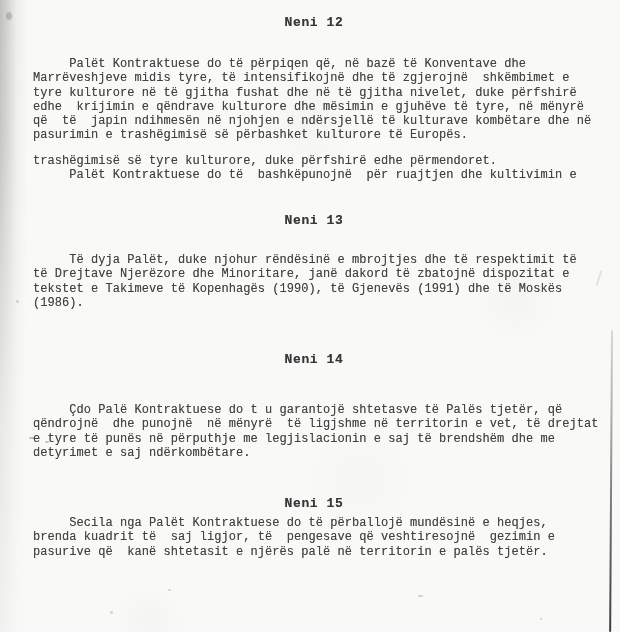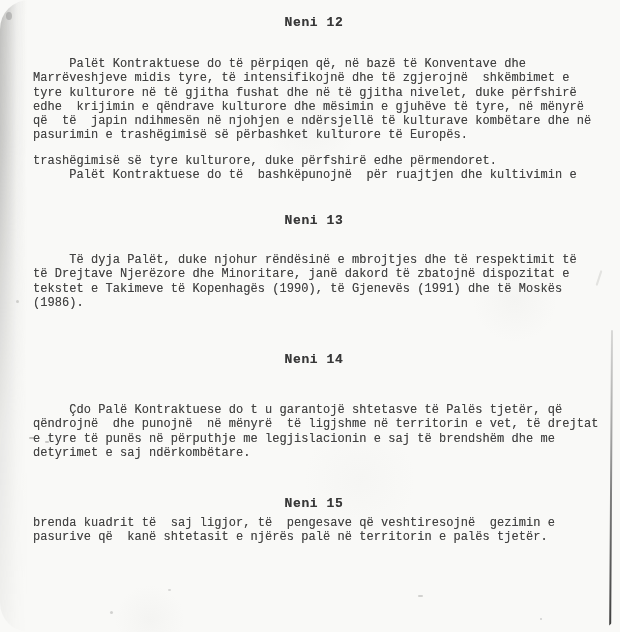--- a/index.html
+++ b/index.html
@@ -13,21 +13,20 @@
     height: 632px;
     overflow: hidden;
     background-color: #f9f9f7;
     background-image:
       radial-gradient(circle 70px at 310px 120px, rgba(195,195,193,0.10), rgba(195,195,193,0) 70%),
       radial-gradient(circle 60px at 515px 300px, rgba(195,195,193,0.09), rgba(195,195,193,0) 70%),
       radial-gradient(circle 80px at 360px 480px, rgba(200,200,198,0.07), rgba(200,200,198,0) 70%),
       radial-gradient(circle 50px at 150px 620px, rgba(200,200,198,0.10), rgba(200,200,198,0) 70%);
     font-family: "Liberation Mono", "DejaVu Sans Mono", monospace;
     color: #424242;
-    border-radius: 29px;
   }
   
   .edge-band {
     position: absolute;
     left: 0; top: 0;
     width: 27px; height: 100%;
     background: linear-gradient(to right,
       rgba(140,140,138,0.55) 0%,
       rgba(160,160,158,0.42) 30%,
       rgba(195,195,193,0.22) 62%,
@@ -134,17 +133,18 @@
   <h2 class="heading" style="top:352px">Neni 14</h2>
   <div class="para" style="top:403px">
       <div class="line">     Çdo Palë Kontraktuese do t u garantojë shtetasve të Palës tjetër, që</div>
       <div class="line">qëndrojnë  dhe punojnë  në mënyrë  të ligjshme në territorin e vet, të drejtat</div>
       <div class="line">e tyre të punës në përputhje me legjislacionin e saj të brendshëm dhe me</div>
       <div class="line">detyrimet e saj ndërkombëtare.</div>
     </div>
 
   <h2 class="heading" style="top:496px">Neni 15</h2>
   <div class="para" style="top:516px">
+      <div class="line">     Secila nga Palët Kontraktuese do të përballojë mundësinë e heqjes,</div>
       <div class="line">brenda kuadrit të  saj ligjor, të  pengesave që veshtiresojnë  gezimin e</div>
       <div class="line">pasurive që  kanë shtetasit e njërës palë në territorin e palës tjetër.</div>
     </div>
 
 </div>
 
 </body></html>

